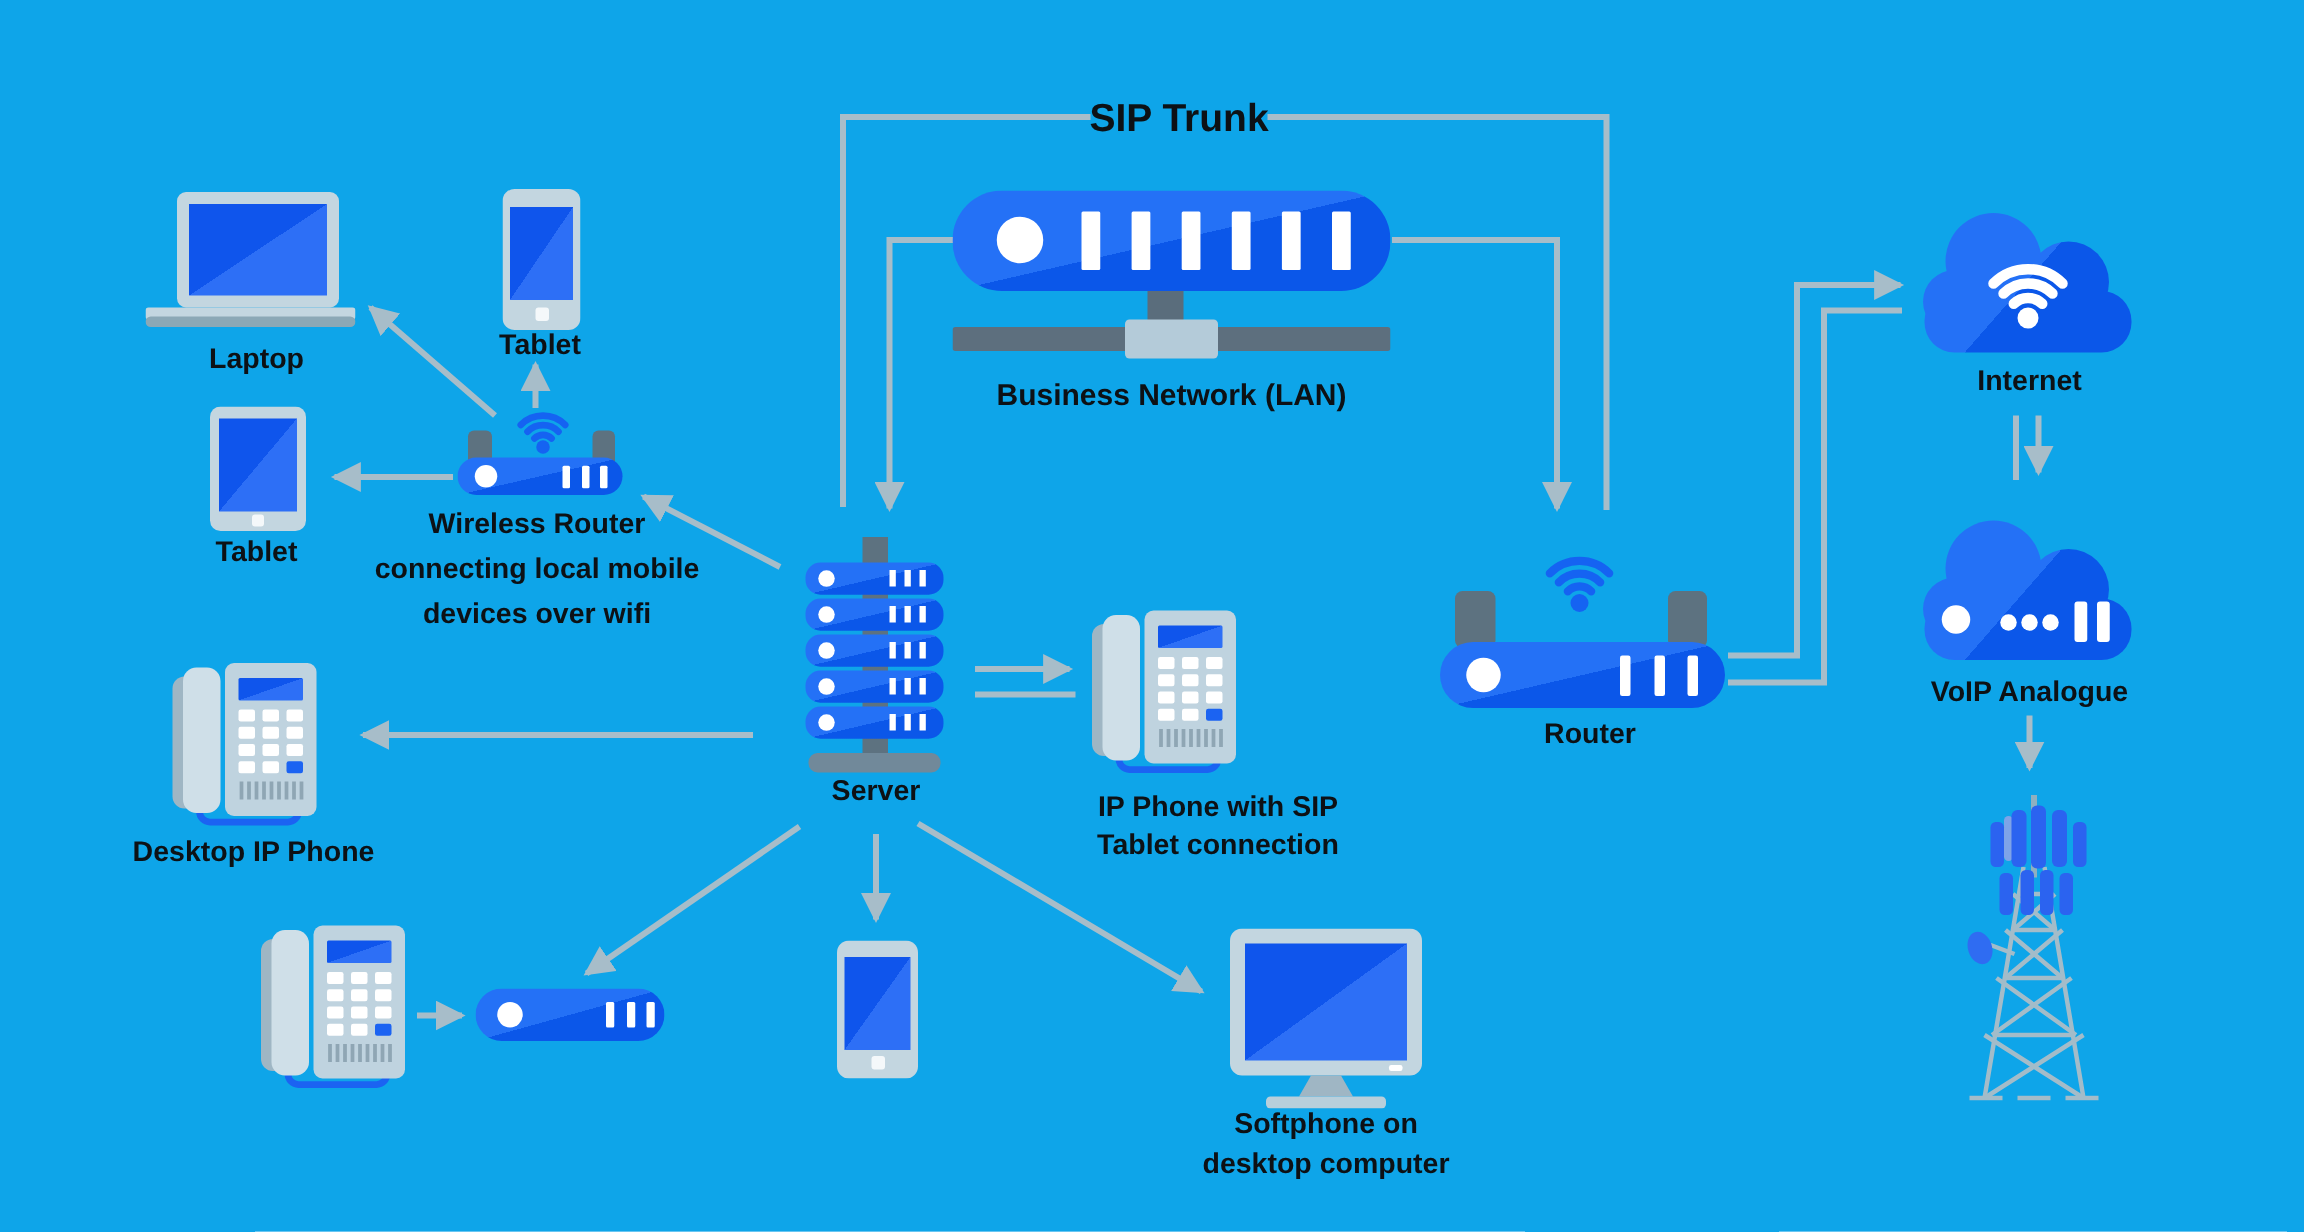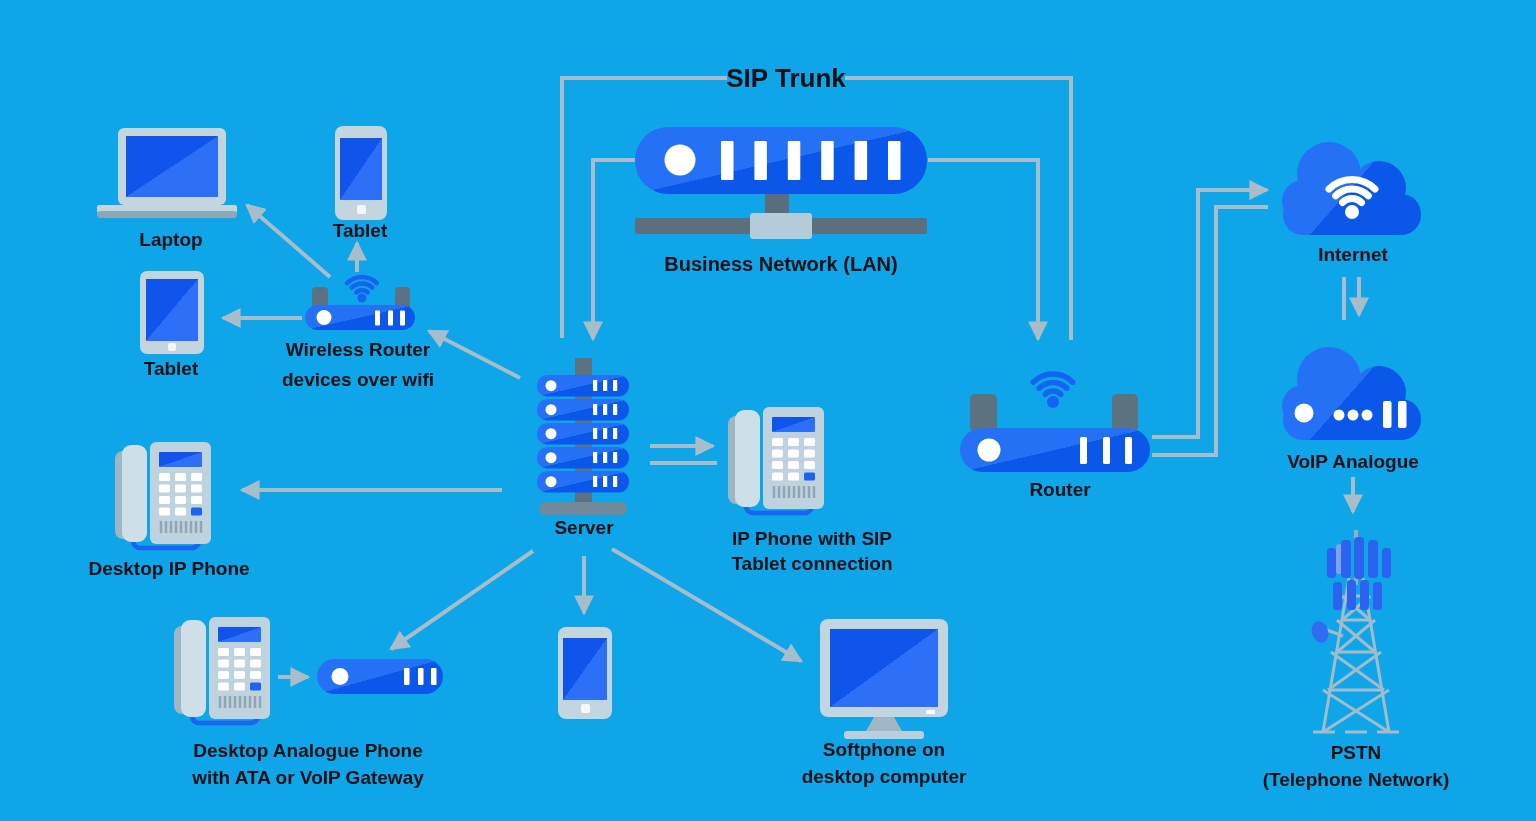--- a/index.html
+++ b/index.html
@@ -366,44 +366,37 @@
 
   <div class="lbl lbl-xl" style="left:786px;top:63px">SIP Trunk</div>
   <div class="lbl lbl-lg" style="left:781px;top:250px">Business Network (LAN)</div>
 
   <div class="lbl" style="left:171px;top:226px">Laptop</div>
   <div class="lbl" style="left:360px;top:217px">Tablet</div>
   <div class="lbl" style="left:171px;top:355px">Tablet</div>
 
   <div class="lbl lh30" style="left:358px;top:335px">
     <span class="ln">Wireless Router</span>
+    <span class="ln">connecting local mobile</span>
     <span class="ln">devices over wifi</span>
   </div>
 
   <div class="lbl" style="left:169px;top:555px">Desktop IP Phone</div>
   <div class="lbl" style="left:584px;top:514px">Server</div>
 
   <div class="lbl lh25" style="left:812px;top:526px">
     <span class="ln">IP Phone with SIP</span>
     <span class="ln">Tablet connection</span>
   </div>
 
-  <div class="lbl" style="left:308px;top:737px">
-    <span class="ln">Desktop Analogue Phone</span>
-    <span class="ln">with ATA or VoIP Gateway</span>
-  </div>
 
 
   <div class="lbl" style="left:884px;top:736px">
     <span class="ln">Softphone on</span>
     <span class="ln">desktop computer</span>
   </div>
 
   <div class="lbl" style="left:1060px;top:476px">Router</div>
   <div class="lbl" style="left:1353px;top:241px">Internet</div>
   <div class="lbl" style="left:1353px;top:448px">VoIP Analogue</div>
 
-  <div class="lbl" style="left:1356px;top:739px">
-    <span class="ln">PSTN</span>
-    <span class="ln">(Telephone Network)</span>
-  </div>
 
 </div>
 
 </body></html>

